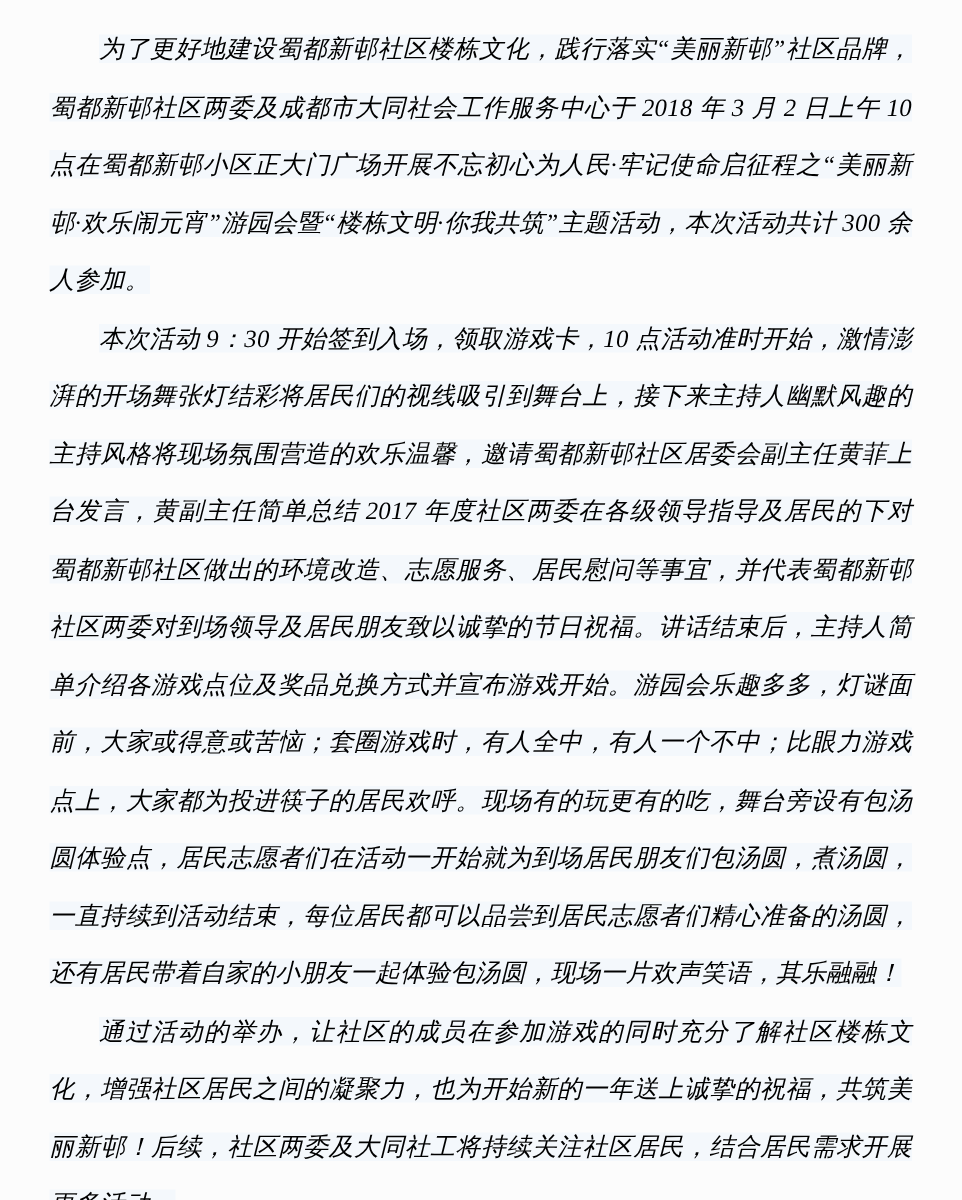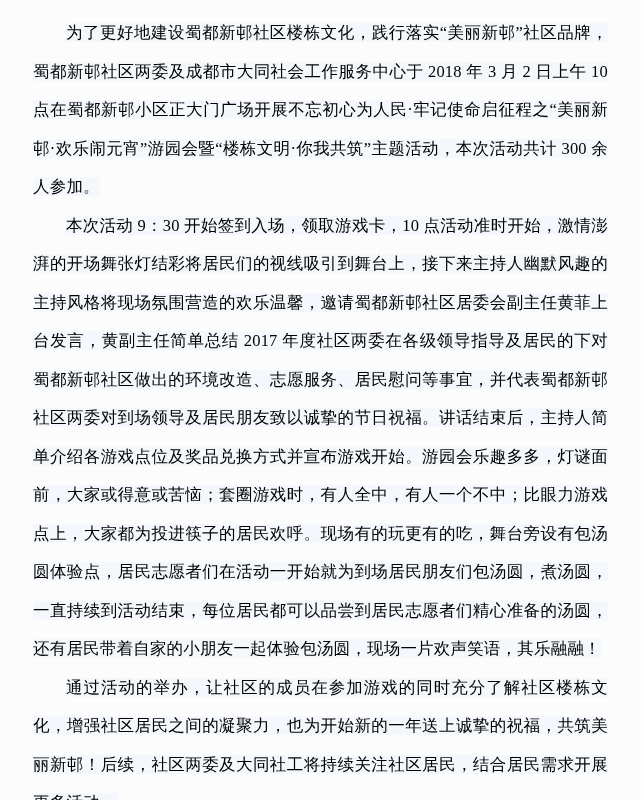--- a/index.html
+++ b/index.html
@@ -21,20 +21,21 @@
     font-size: 16.5px;
     color: var(--text-color, #000000);
     letter-spacing: 0.2px;
   }
   .para {
     margin: 0;
     padding: 0;
     text-indent: 2em;
     text-align: justify;
     line-height: 38.5px;
+    font-style: italic;
   }
   .para-text {
     background: var(--line-highlight, #f4f8fc);
   }
 </style>
 </head>
 <body>
 
 <div class="page">
   <p class="para"><span class="para-text">为了更好地建设蜀都新邨社区楼栋文化，践行落实“美丽新邨”社区品牌，蜀都新邨社区两委及成都市大同社会工作服务中心于 2018 年 3 月 2 日上午 10 点在蜀都新邨小区正大门广场开展不忘初心为人民·牢记使命启征程之“美丽新邨·欢乐闹元宵”游园会暨“楼栋文明·你我共筑”主题活动，本次活动共计 300 余人参加。</span></p>

